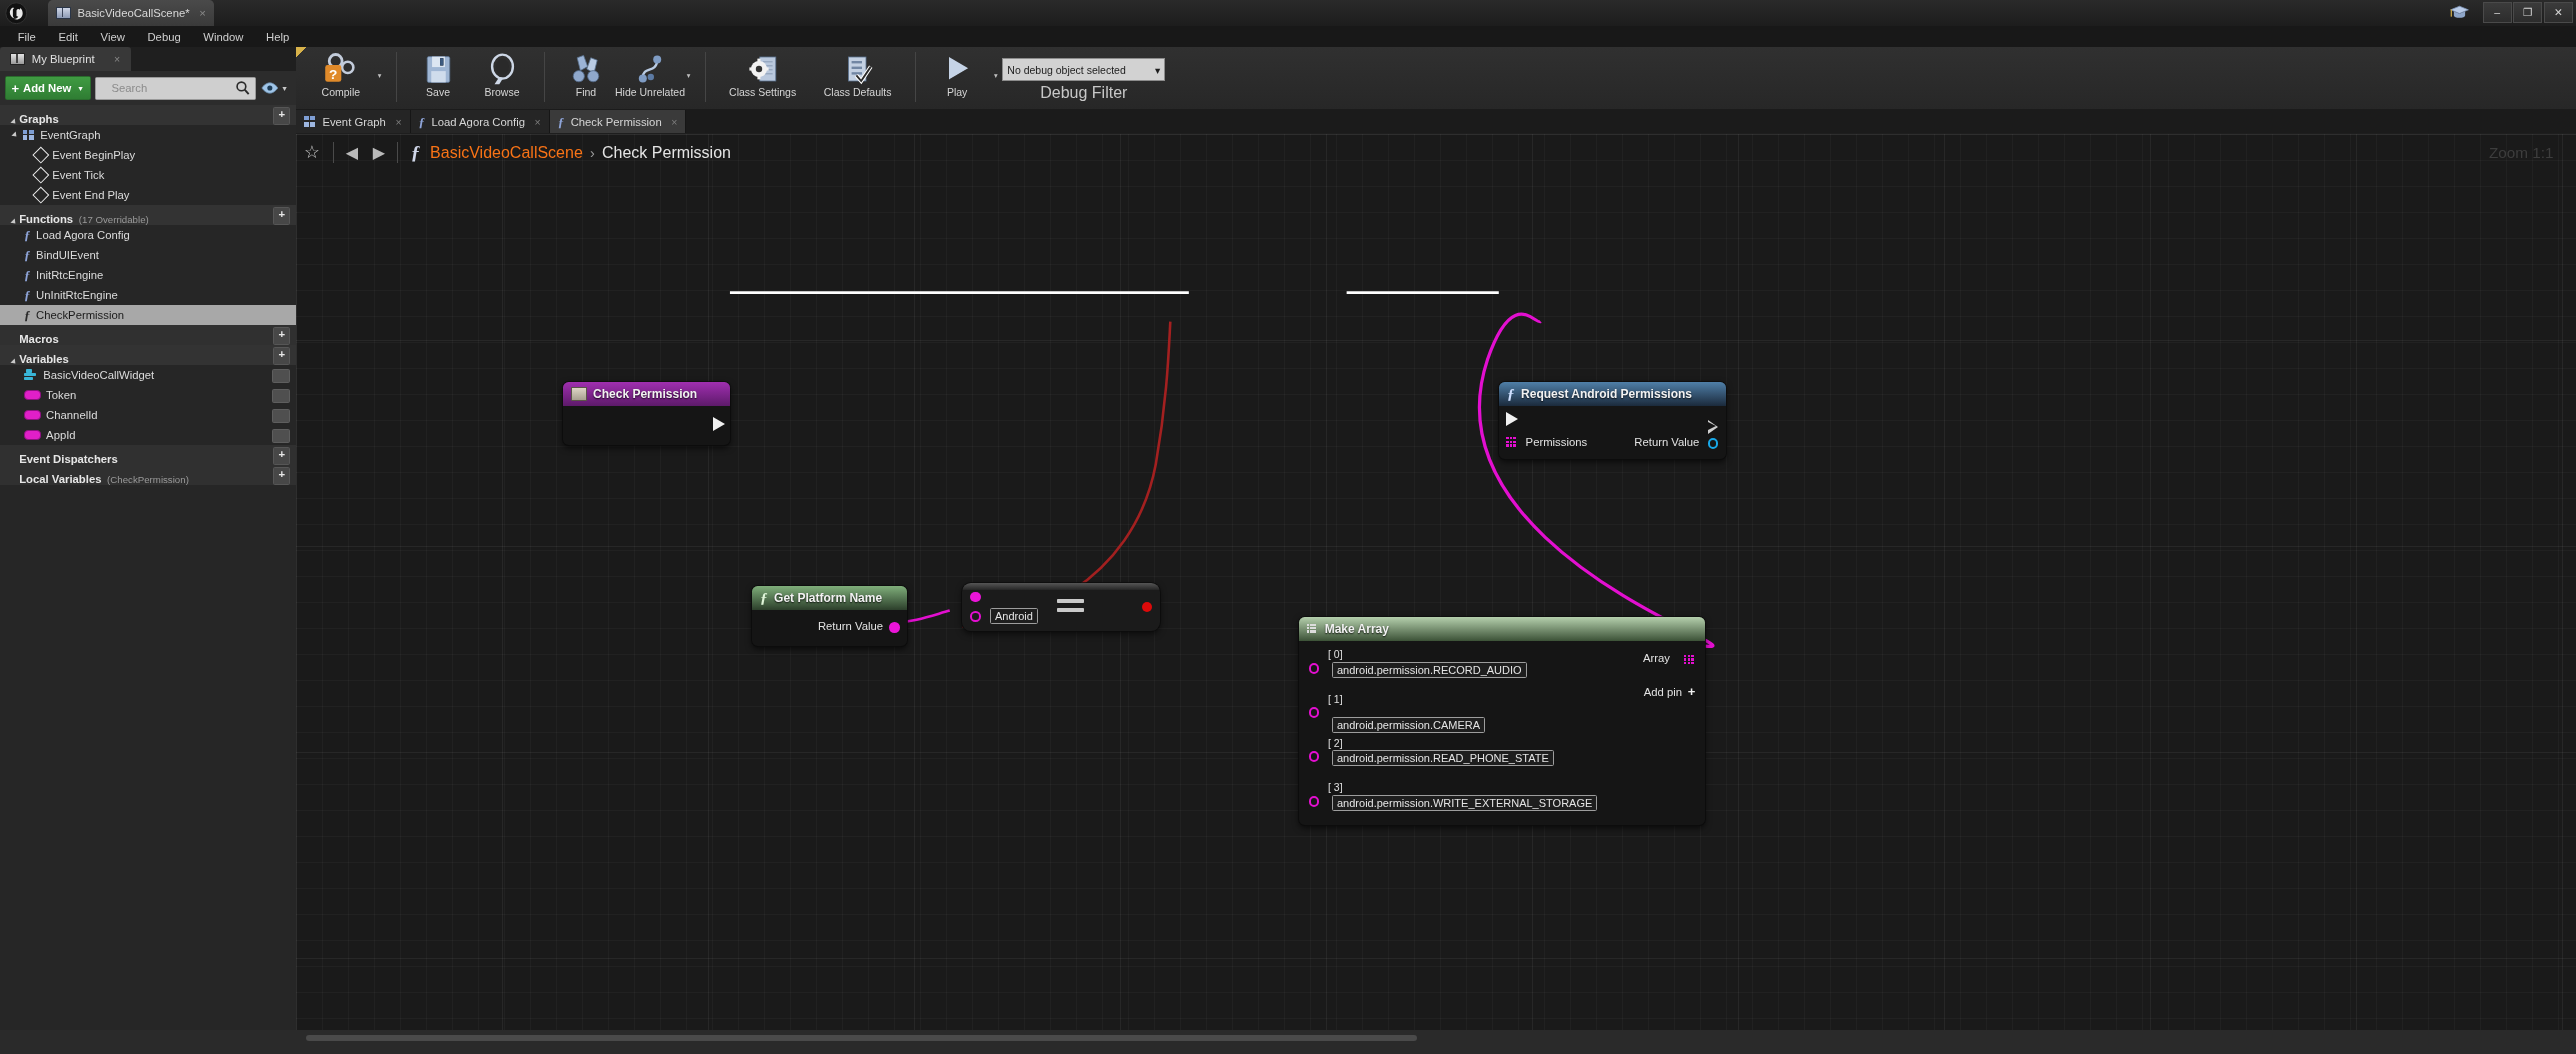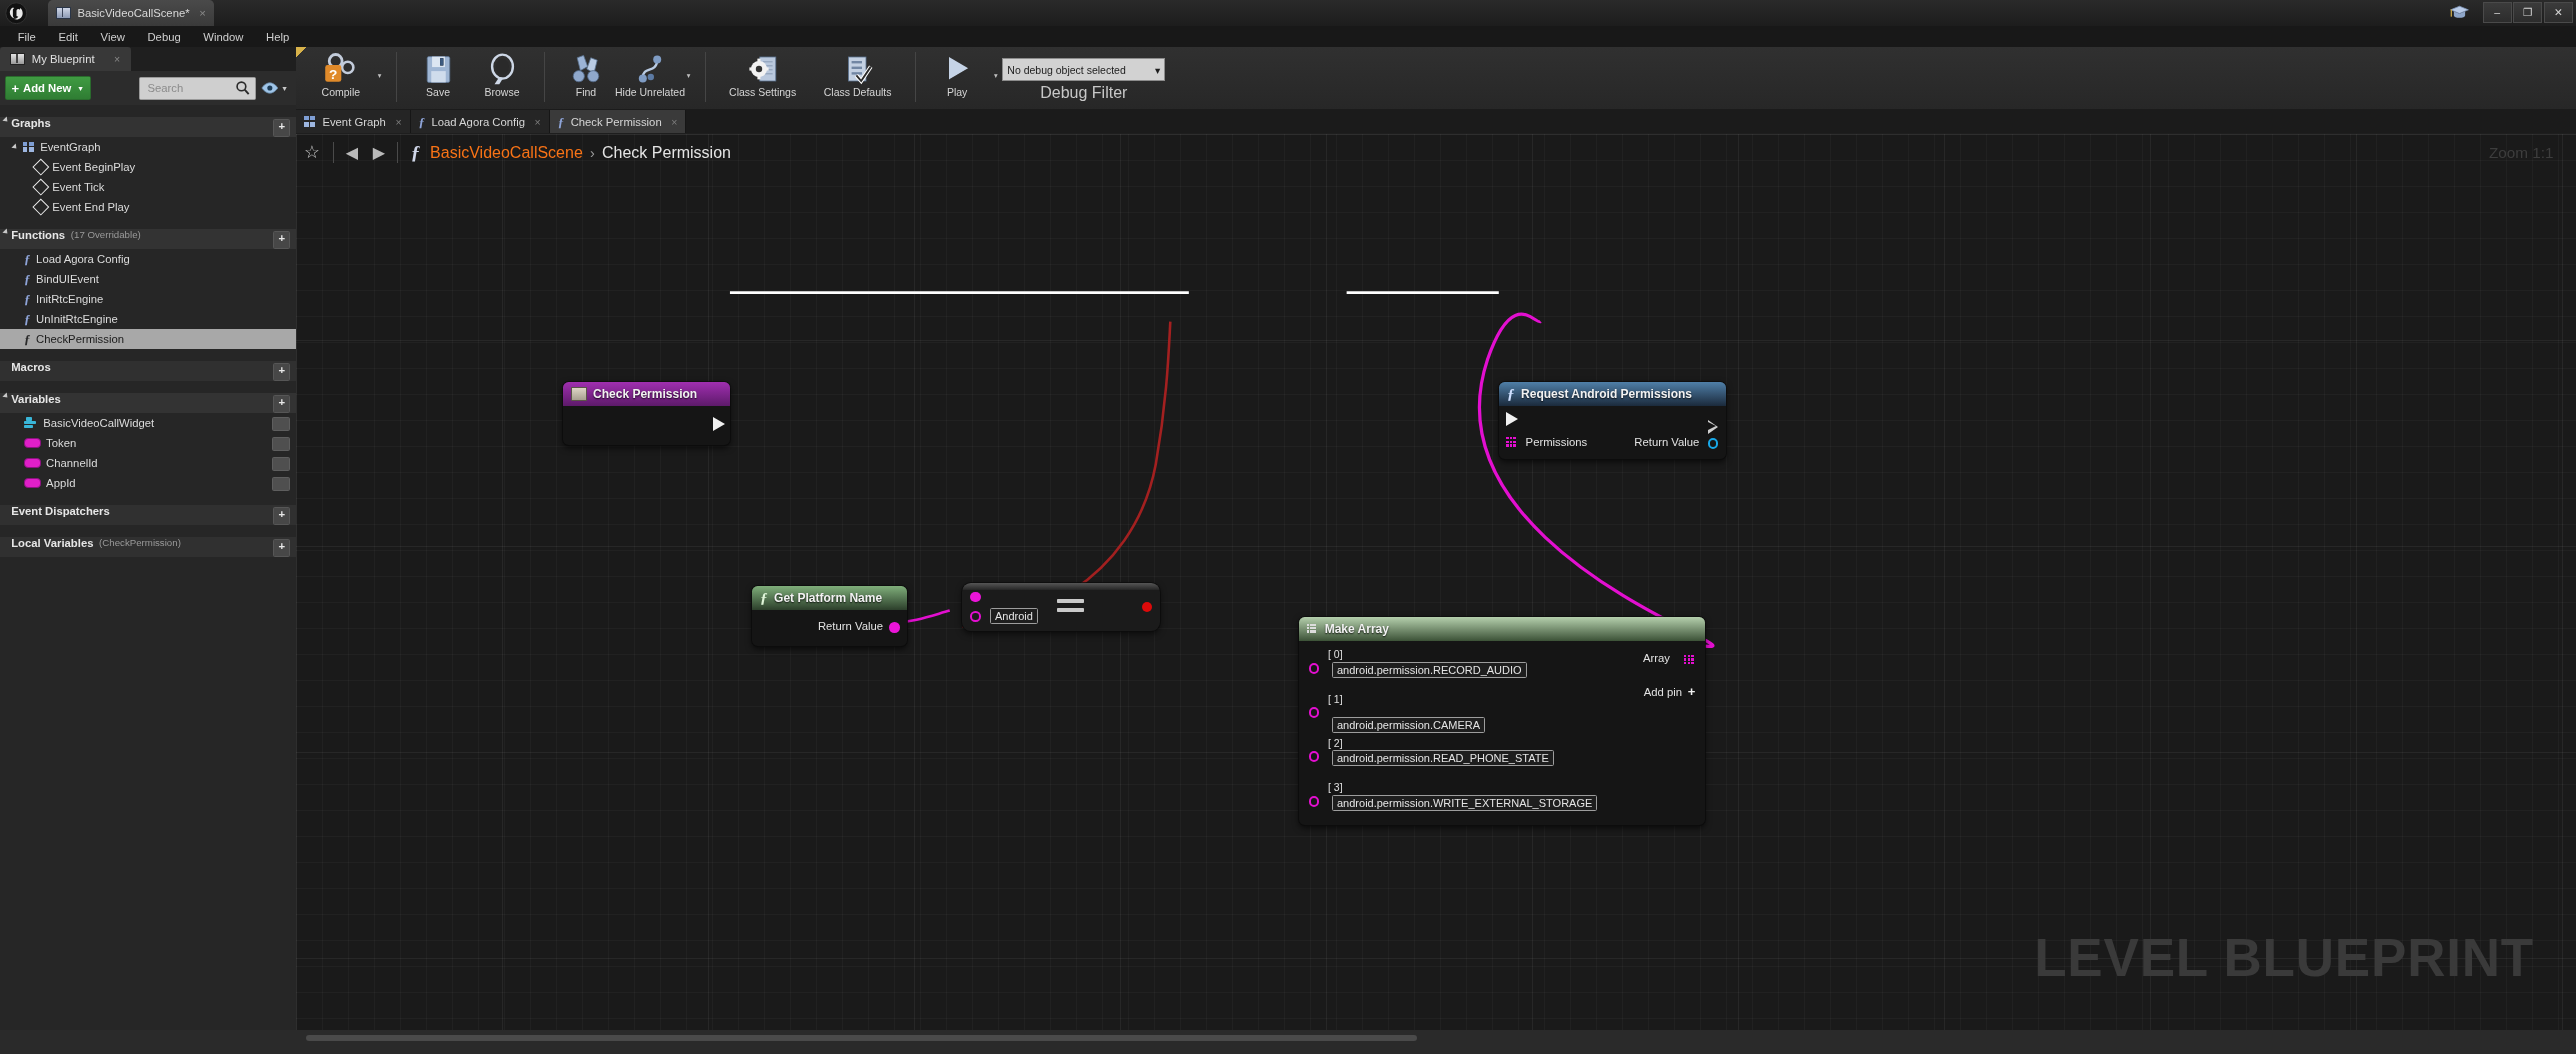--- a/index.html
+++ b/index.html
@@ -40,27 +40,27 @@
   .panel-tab .bk-ico:after{content:"";position:absolute;left:5.6px;top:0;width:1.6px;height:8.9px;background:#444;}
   .panel-tab-label{font-size:11.3px;color:#e0e0e0;}
   .panel-tab-x{font-size:10.5px;color:#888;margin-left:13px;}
 
   .panel-toolbar{height:34px;background:#2c2c2c;display:flex;align-items:center;padding:0 4.8px;gap:4.8px;}
   .addnew-btn{height:22.5px;background:linear-gradient(180deg,#3f9b42,#2f7d33);border:0.8px solid #2a6b2d;
     border-radius:1.6px;display:flex;align-items:center;gap:4px;padding:0 5.6px;color:#fff;font-size:11.3px;font-weight:bold;}
   .addnew-plus{font-size:13px;line-height:1;}
   .addnew-caret{font-size:7.2px;margin-left:1.6px;}
   .search-wrap{flex:1;height:21px;background:#cfcfcf;border:0.8px solid #9a9a9a;border-radius:1.6px;
-    display:flex;align-items:center;padding:0 7px;position:relative;margin-left:44px;}
+    display:flex;align-items:center;padding:0 15px;position:relative;}
   .search-ph{font-size:11.3px;color:#8b8b8b;}
   .search-mag{position:absolute;right:4.8px;top:2.4px;}
   .eye-wrap{display:flex;align-items:center;gap:2.4px;padding-right:3.2px;}
 
   .tree{position:absolute;left:0;top:58px;width:296px;}
-  .sec-head{height:20px;background:#333333;display:flex;align-items:flex-start;padding-left:4px;position:relative;margin-top:12px;}
+  .sec-head{height:20px;background:#333333;display:flex;align-items:flex-end;padding-left:12px;position:relative;}
   .sec-head.plain{background:#303030;}
   .tri{width:0;height:0;border-left:4px solid #c8c8c8;border-top:3.2px solid transparent;
     border-bottom:3.2px solid transparent;transform:rotate(45deg);margin-right:3.2px;}
   .sec-title{font-size:11.3px;font-weight:bold;color:#e6e6e6;}
   .sec-sub{font-size:9.7px;color:#9a9a9a;margin-left:5.6px;}
   .sec-plus{position:absolute;right:5.6px;top:2.4px;width:15.3px;height:15.3px;background:#474747;
     border:0.8px solid #565656;border-radius:1.6px;color:#e8e8e8;font-size:11.3px;line-height:13.7px;text-align:center;font-weight:bold;}
   .trow{height:20px;display:flex;align-items:center;gap:5.6px;padding-left:11.3px;position:relative;}
   .trow.sel{background:#a8a8a8;}
   .trow.sel .tlabel{color:#1a1a1a;}
@@ -516,21 +516,20 @@
     </div>
     <div class="gtab active">
       <span class="fx">ƒ</span>
       <span class="gtab-lbl">Check Permission</span>
       <span class="gtab-x">×</span>
     </div>
   </div>
 
   <div class="canvas">
     <div class="gridbg"></div>
-    <div class="watermark">LEVEL BLUEPRINT</div>
 
     <svg class="wires" viewBox="0 0 2832 1114">
 
       <path d="M539 197 C 620 197, 1030 197, 1109 197" fill="none" stroke="#ffffff" stroke-width="3.4"></path>
 
       <path d="M1305 197 C 1370 197, 1430 197, 1494 197" fill="none" stroke="#ffffff" stroke-width="3.4"></path>
 
       <path d="M828 612 C 900 612, 1040 560, 1068 410 C 1082 330, 1084 270, 1086 233" fill="none" stroke="#a32020" stroke-width="3.2"></path>
 
       <path d="M736 608 C 770 606, 790 598, 812 592" fill="none" stroke="#e30fd0" stroke-width="3.2"></path>

